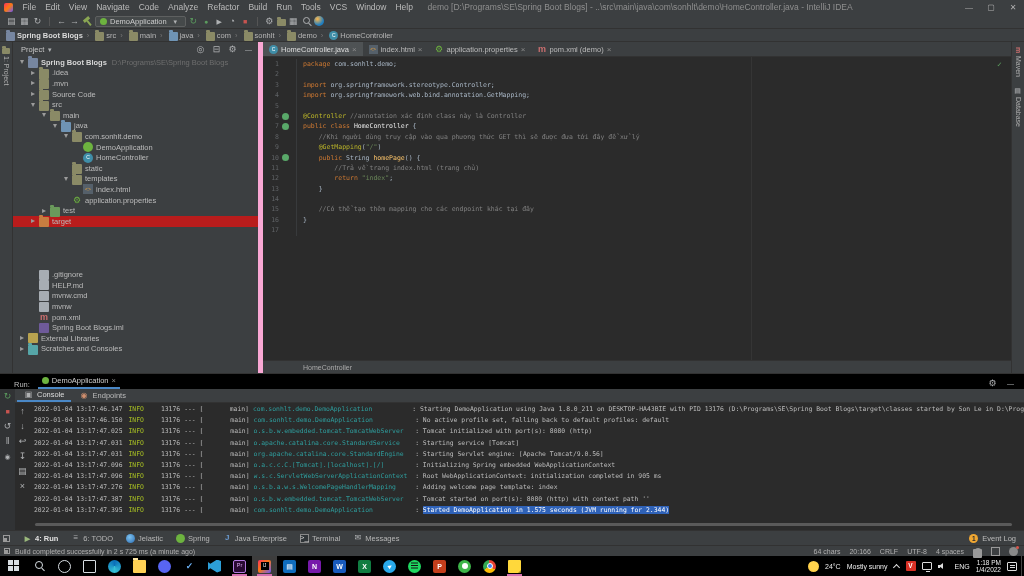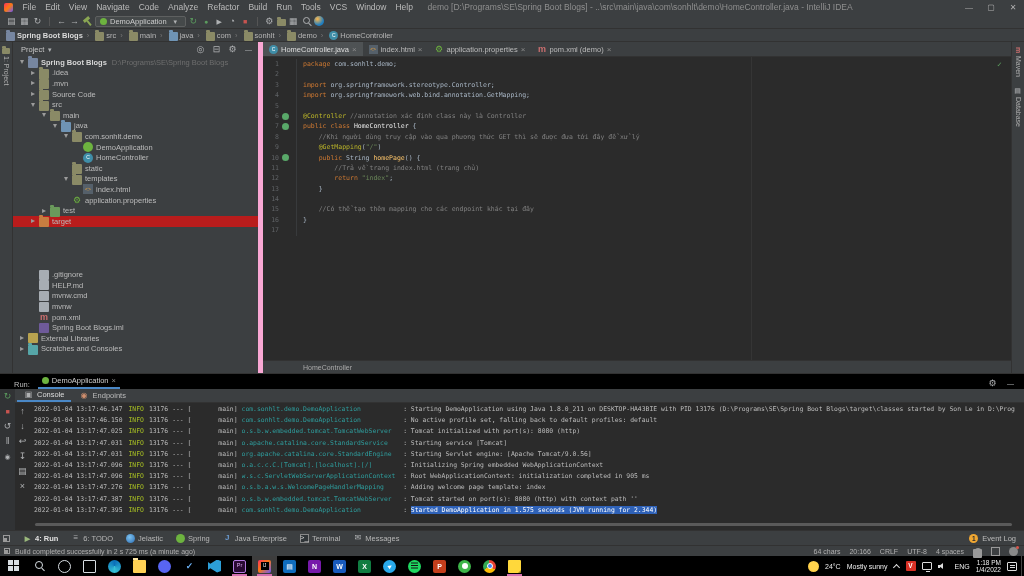--- a/index.html
+++ b/index.html
@@ -196,21 +196,21 @@
 .rtoolbar{width:15px;background:#313335;flex:none;display:flex;flex-direction:column;align-items:center;gap:4px;padding-top:2px}
 .rcontent{flex:1;display:flex;flex-direction:column;overflow:hidden}
 .rtabs{height:14px;display:flex;align-items:flex-end;gap:2px;flex:none;border-bottom:1px solid #323232;background:#3c3f41;padding-left:2px}
 .ctab{display:flex;align-items:center;gap:3px;padding:0 6px;font-size:7.5px;height:100%;color:#bbb}
 .ctab.active{border-bottom:2px solid #4a88c7;color:#ddd}
 .console{flex:1;display:flex;overflow:hidden;position:relative}
 .cgutter{width:15px;flex:none;display:flex;flex-direction:column;align-items:center;gap:4px;padding-top:3px}
 .clines{flex:1;overflow:hidden;padding:2px 0 0 4px;font-family:"DejaVu Sans Mono",monospace;font-size:6.4px}
 .c-line{height:11.2px;display:flex;align-items:flex-start;white-space:pre;overflow:hidden}
 .c-time{color:#bdbdbd;margin-right:6px}
-.c-lvl{color:#a8c023;margin-right:5px}
+.c-lvl{color:#a8c023;margin-right:17px}
 .c-pid{color:#bdbdbd;margin-right:4px}
 .c-fmt{color:#bdbdbd}
 .c-thread{color:#bdbdbd;display:inline-block;width:11ch;text-align:right}
 .c-logger{color:#2e9e9e;display:inline-block;width:41ch;margin-left:4px;overflow:hidden}
 .c-msg{color:#bdbdbd}
 .c-msg.hl{background:#2f62b8;color:#fff}
 .hscroll{position:absolute;bottom:4px;left:20px;right:12px;height:3px;background:#5a5a5a;border-radius:2px}
 
 .bbar{height:15px;background:#3c3f41;border-top:1px solid #323232;display:flex;align-items:center;font-size:7.5px;flex:none;padding:0 8px 0 3px;gap:13px}
 .bitem{display:flex;align-items:center;gap:3px;color:#b6b6b6}

